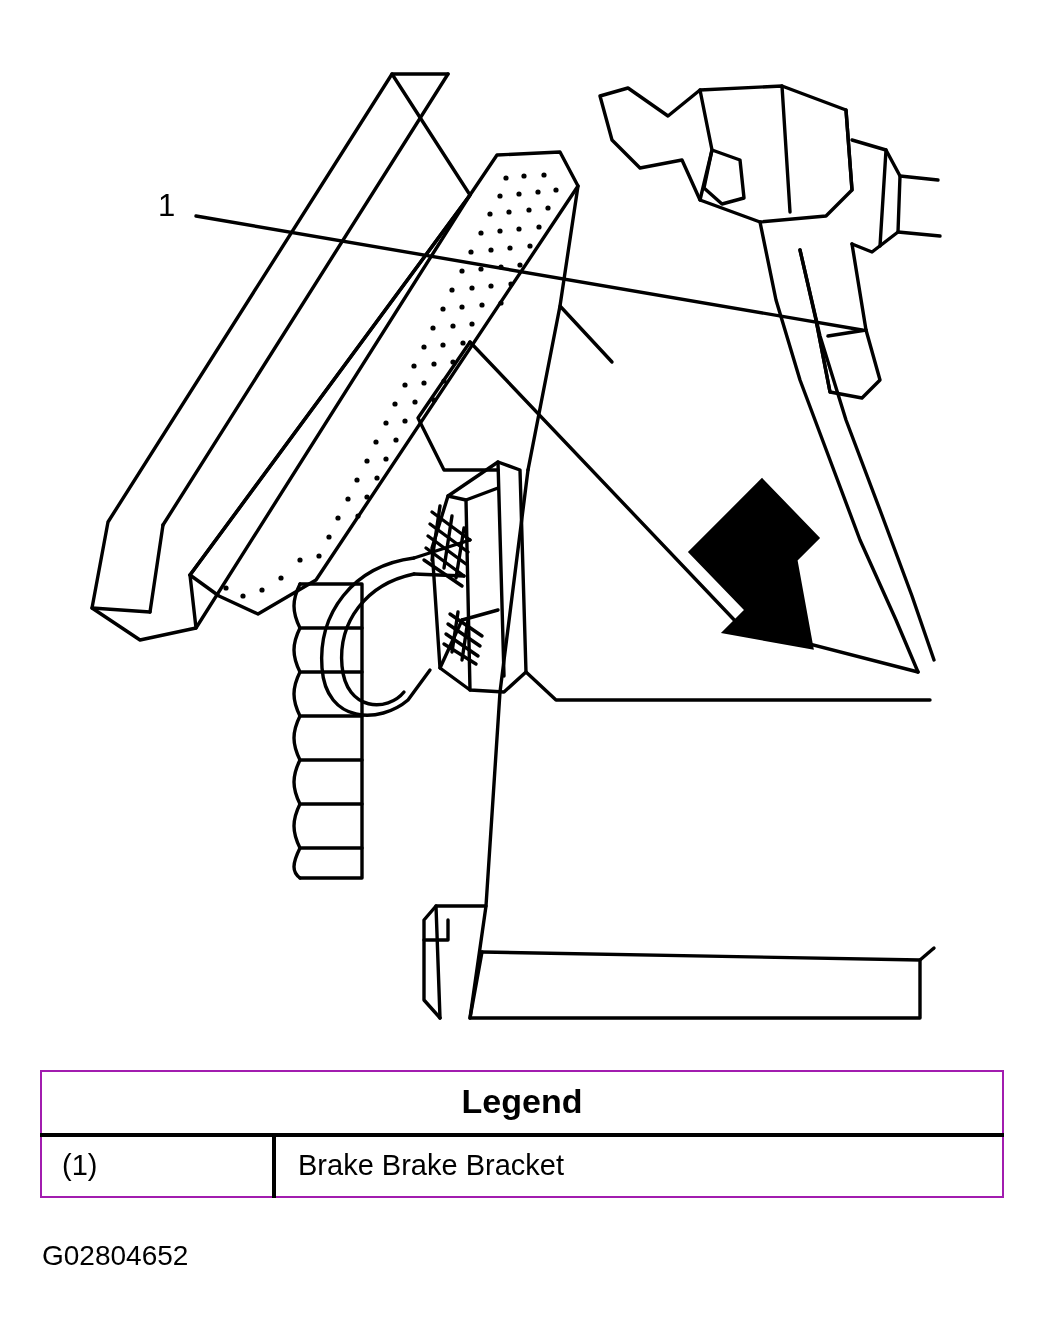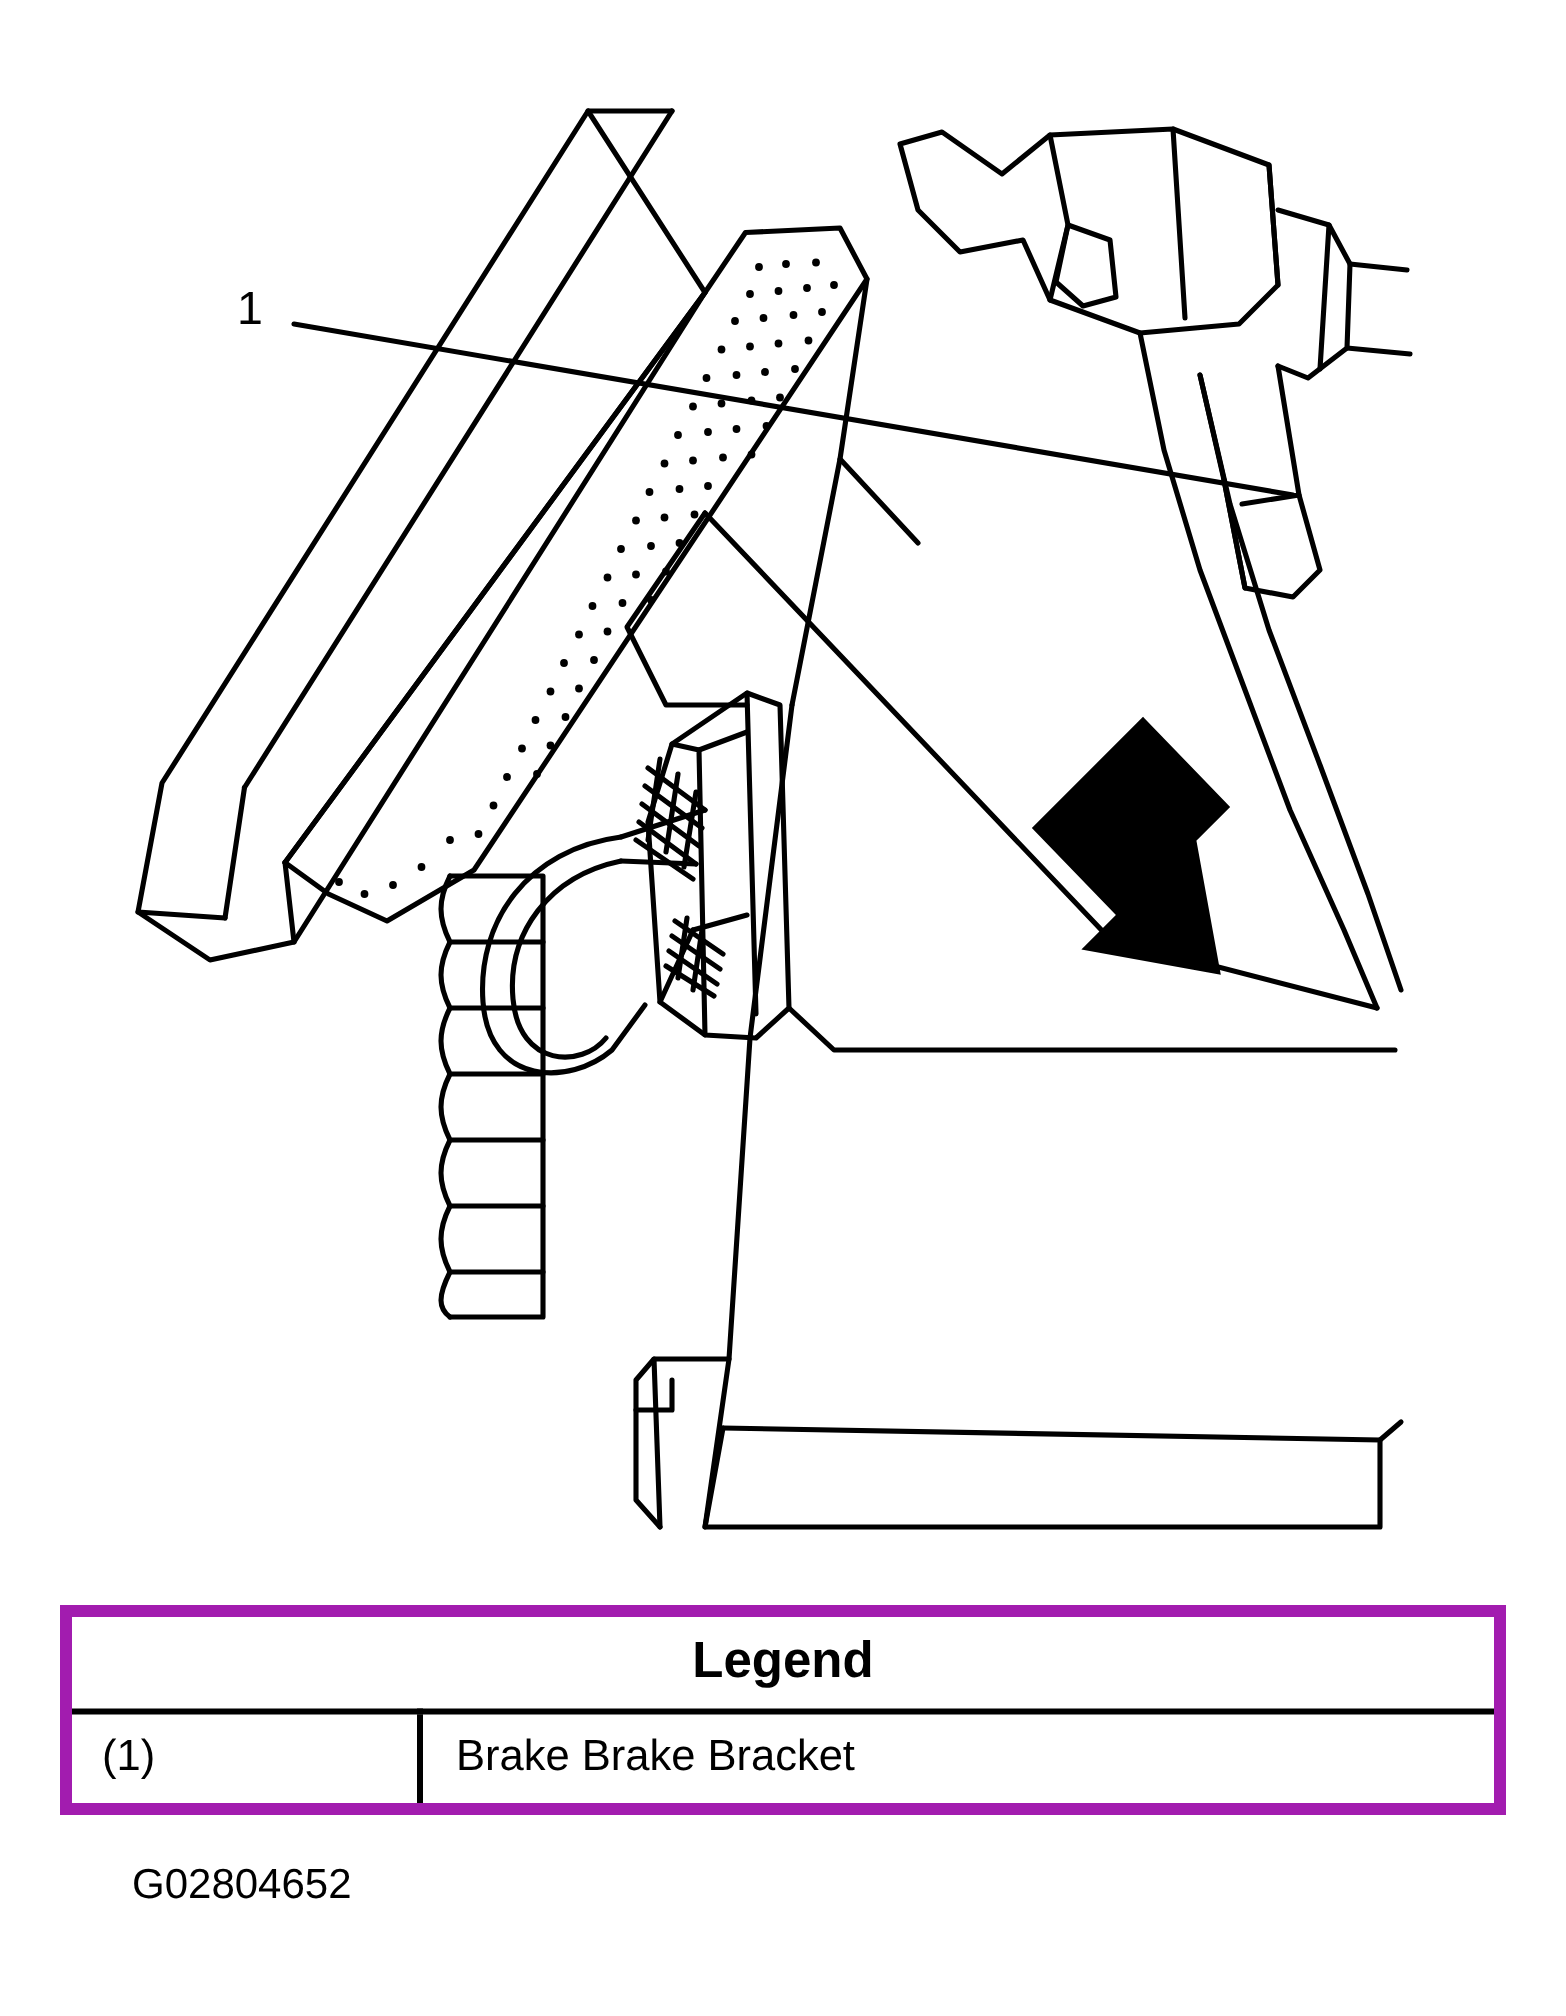--- a/index.html
+++ b/index.html
@@ -39,21 +39,21 @@
     top: 190px;
     font-size: 31px;
     font-family: "Liberation Sans", sans-serif;
     line-height: 1;
   }
   #legend-table {
     position: absolute;
     left: 40px;
     top: 1070px;
     width: 964px;
-    border: 8px solid #a21caf;
+    border: 2px solid #a21caf;
     border-collapse: collapse;
     background: #ffffff;
   }
   #legend-table .legend-header-row td {
     border-bottom: 4px solid #000000;
     text-align: center;
     font-size: 34px;
     font-weight: bold;
     padding: 10px 0 12px 0;
     font-family: "Liberation Sans", sans-serif;
@@ -70,21 +70,20 @@
   }
   #legend-table .legend-desc {
     padding-left: 22px !important;
   }
   #figure-id {
     position: absolute;
     left: 42px;
     top: 1240px;
     font-size: 28px;
     font-family: "Liberation Sans", sans-serif;
-    margin-left: 46px;
   }
 </style>
 </head>
 <body>
 
 <div id="page">
 
   <div id="illustration">
     <svg viewBox="0 0 1044 1060" xmlns="http://www.w3.org/2000/svg">
       <g fill="none" stroke="#000000" stroke-width="3.4" stroke-linejoin="round" stroke-linecap="round">

